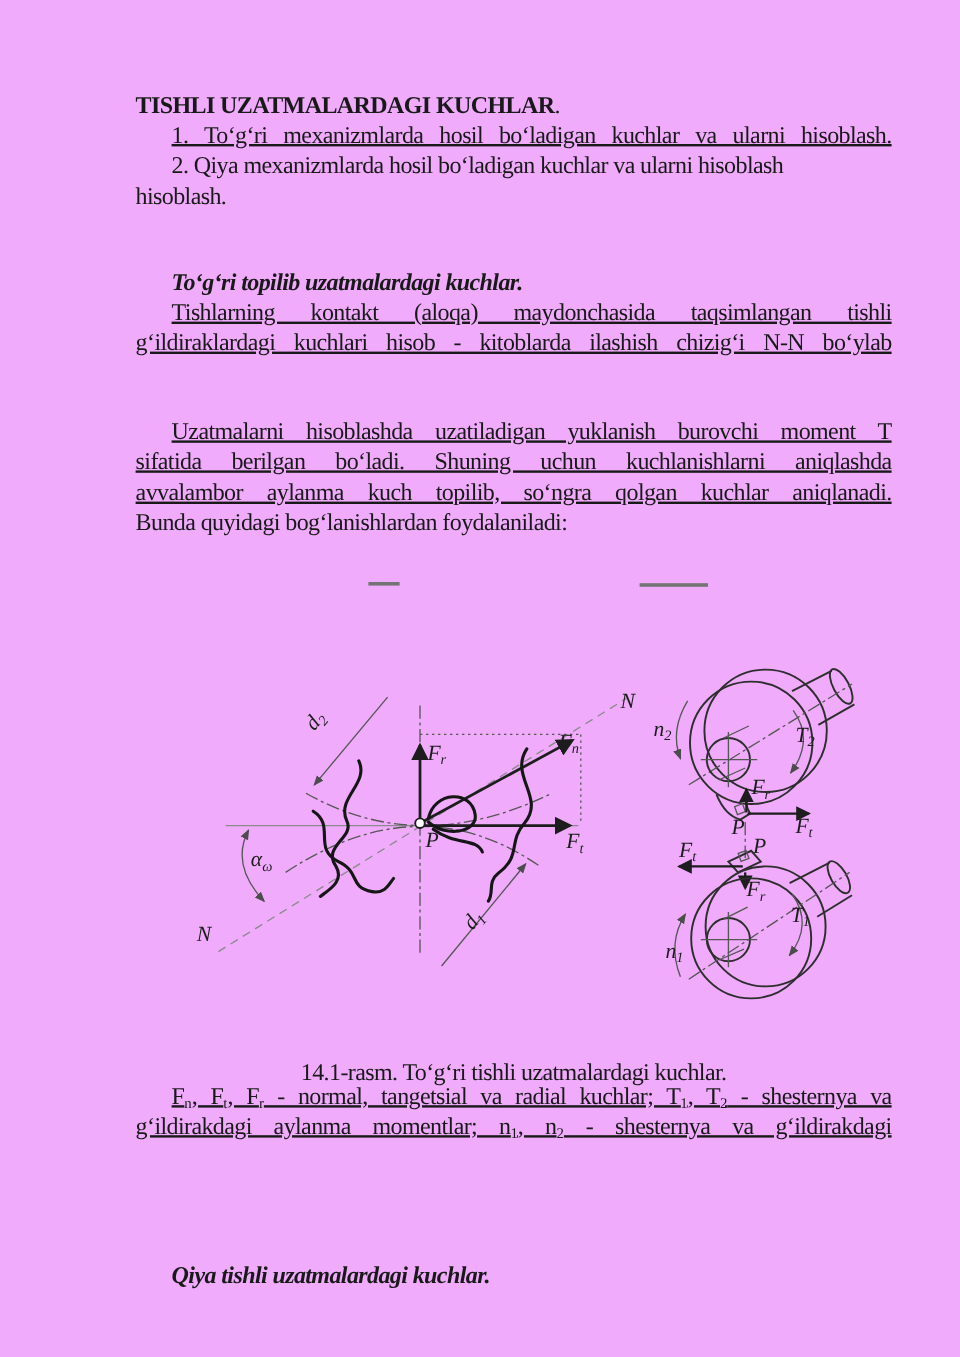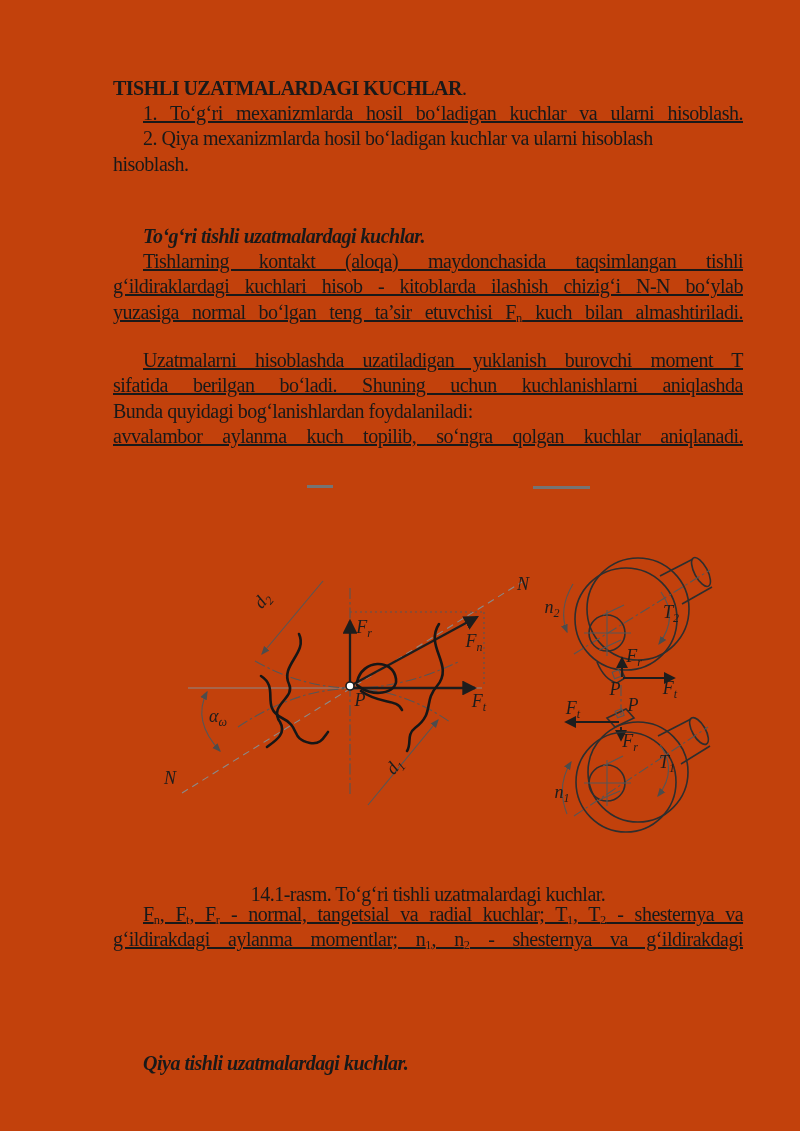--- a/index.html
+++ b/index.html
@@ -1,18 +1,18 @@
 <!DOCTYPE html>
 <html><head>
 <meta charset="utf-8">
 <style>
   html,body{margin:0;padding:0;background:#e8e8e8;}
   #page{
     position:relative; width:800px; height:1131px; margin:0 auto;
-    background:#c2410c; overflow:hidden;
+    background:#f0abfc; overflow:hidden;
     font-family:"Liberation Serif","DejaVu Serif",serif;
     color:#191919; font-size:20px; line-height:25.4px; letter-spacing:-0.5px;
   }
   .blk{position:absolute; left:113px; width:630px;}
   .line{text-align:justify; text-align-last:left;}
   .line.jst{text-align-last:justify;text-decoration:underline;}
   .line.ind{text-indent:30px;}
   .it{font-style:italic;}
   .bd{font-weight:bold;}
   sub{font-size:0.62em; letter-spacing:0; line-height:0; vertical-align:-0.28em;}
@@ -46,34 +46,33 @@
       <div class="line"><span class="bd">TISHLI UZATMALARDAGI KUCHLAR</span><span>.</span></div>
     </div>
 
   <div class="blk" style="top:101px">
       <div class="line jst ind"><span>1. To‘g‘ri mexanizmlarda hosil bo‘ladigan kuchlar va ularni hisoblash.</span></div>
       <div class="line ind"><span>2. Qiya mexanizmlarda hosil bo‘ladigan kuchlar va ularni hisoblash</span></div>
       <div class="line"><span>hisoblash.</span></div>
     </div>
 
   <div class="blk" style="top:224px">
-      <div class="line ind"><span class="it bd">To‘g‘ri tishli uzatmalardagi kuchlar.</span></div>
+      <div class="line ind"><span class="it bd">To‘g‘ri topilib uzatmalardagi kuchlar.</span></div>
     </div>
 
   <div class="blk" style="top:249px">
       <div class="line jst ind"><span>Tishlarning kontakt (aloqa) maydonchasida taqsimlangan tishli</span></div>
       <div class="line jst"><span>g‘ildiraklardagi kuchlari hisob - kitoblarda ilashish chizig‘i N-N bo‘ylab</span></div>
-      <div class="line jst"><span>yuzasiga normal bo‘lgan teng ta’sir etuvchisi F</span><sub>n</sub><span> kuch bilan almashtiriladi.</span></div>
     </div>
 
   <div class="blk" style="top:348px">
       <div class="line jst ind"><span>Uzatmalarni hisoblashda uzatiladigan yuklanish burovchi moment T</span></div>
       <div class="line jst"><span>sifatida berilgan bo‘ladi. Shuning uchun kuchlanishlarni aniqlashda</span></div>
+      <div class="line jst"><span>avvalambor aylanma kuch topilib, so‘ngra qolgan kuchlar aniqlanadi.</span></div>
       <div class="line"><span>Bunda quyidagi bog‘lanishlardan foydalaniladi:</span></div>
-      <div class="line jst"><span>avvalambor aylanma kuch topilib, so‘ngra qolgan kuchlar aniqlanadi.</span></div>
     </div>
 
   <div>
     <div class="fracbar" style="left:307px; top:485px; width:26px;"></div>
     <div class="fracbar" style="left:533px; top:486px; width:57px;"></div>
   </div>
 
   <div id="figure-wrap">
     <svg id="figure-svg" width="630" height="310" viewBox="0 0 630 310">
       <defs>
@@ -151,21 +150,21 @@
         <line x1="474" y1="228" x2="521" y2="228" class="thin"></line>
         <line x1="497" y1="205" x2="497" y2="251" class="thin"></line>
         <path d="M550,190 Q568,215 548,241" class="thin" marker-end="url(#at)"></path>
         <path d="M457,259 Q446,231 461,207" class="thin" marker-end="url(#at)"></path>
       </g>
     </svg>
     <div id="figure-labels">
         <span class="fig-label" style="left: 152px; top: 45px; transform: translate(-50%, -50%) rotate(-50deg);"><span class="it">d</span><sub>2</sub></span>
         <span class="fig-label" style="left: 413px; top: 29px; transform: translate(-50%, -50%);"><span class="it">N</span></span>
         <span class="fig-label" style="left: 254px; top: 72px; transform: translate(-50%, -50%);"><span class="it">F</span><sub>r</sub></span>
-        <span class="fig-label" style="left: 364px; top: 86px; transform: translate(-50%, -50%);"><span class="it">F</span><sub>n</sub></span>
+        <span class="fig-label" style="left: 364px; top: 63px; transform: translate(-50%, -50%);"><span class="it">F</span><sub>n</sub></span>
         <span class="fig-label" style="left: 250px; top: 145px; transform: translate(-50%, -50%);"><span class="it">P</span></span>
         <span class="fig-label" style="left: 369px; top: 146px; transform: translate(-50%, -50%);"><span class="it">F</span><sub>t</sub></span>
         <span class="fig-label" style="left: 88px; top: 161px; transform: translate(-50%, -50%); margin-left: 20px;"><span class="it">α</span><sub>ω</sub></span>
         <span class="fig-label" style="left: 60px; top: 223px; transform: translate(-50%, -50%);"><span class="it">N</span></span>
         <span class="fig-label" style="left: 284px; top: 211px; transform: translate(-50%, -50%) rotate(-50deg);"><span class="it">d</span><sub>1</sub></span>
         <span class="fig-label" style="left: 442px; top: 52px; transform: translate(-50%, -50%);"><span class="it">n</span><sub>2</sub></span>
         <span class="fig-label" style="left: 561px; top: 57px; transform: translate(-50%, -50%);"><span class="it">T</span><sub>2</sub></span>
         <span class="fig-label" style="left: 524px; top: 101px; transform: translate(-50%, -50%);"><span class="it">F</span><sub>r</sub></span>
         <span class="fig-label" style="left: 505px; top: 134px; transform: translate(-50%, -50%);"><span class="it">P</span></span>
         <span class="fig-label" style="left: 560px; top: 133px; transform: translate(-50%, -50%);"><span class="it">F</span><sub>t</sub></span>

